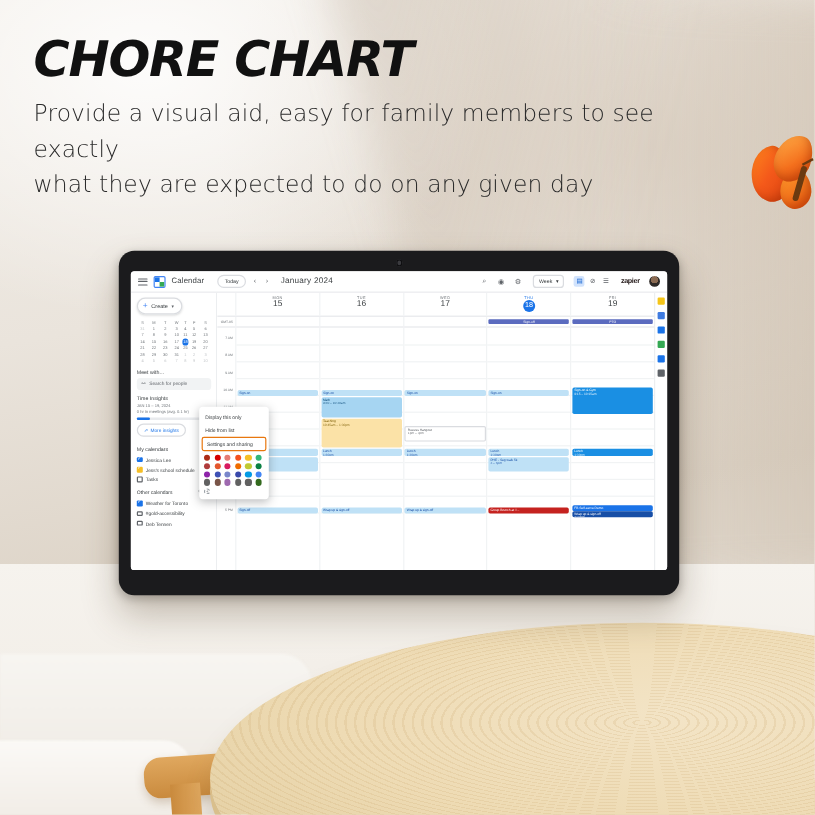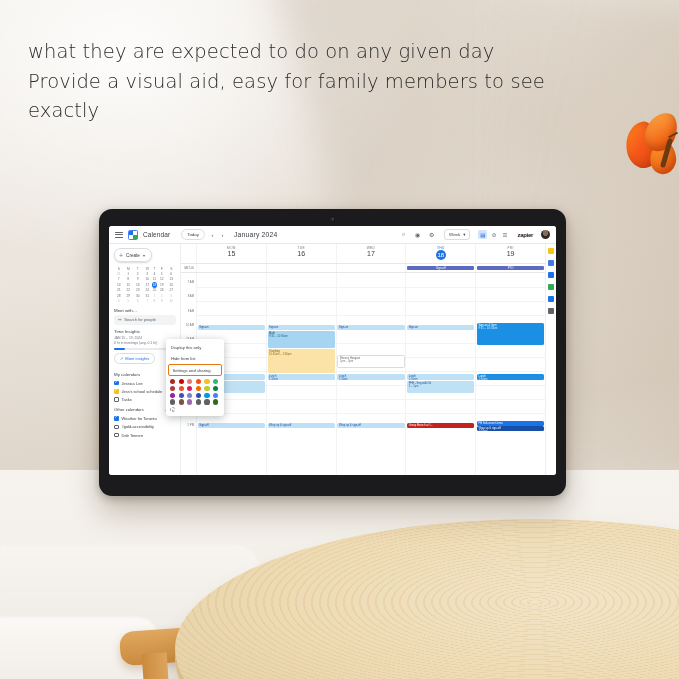--- a/index.html
+++ b/index.html
@@ -316,23 +316,24 @@
     <div class="leg-chair2"></div>
     <div class="table-edge"></div>
 
     <div class="tabletop">
       <div class="tabletop-grain"></div>
     </div>
   </div>
 </div>
 
 <div class="headline">
+  <div class="title"><span class="hl">CHORE</span><span> CHART</span></div>
   <div class="subtitle">
+    <div>Provide a visual aid, easy for family members to see exactly</div>
     <div>what they are expected to do on any given day</div>
-    <div>Provide a visual aid, easy for family members to see exactly</div>
   </div>
 </div>
 
 <div class="tablet">
   <div class="screen">
 
     <div class="appbar">
       <div class="hamburger">
           <i></i>
           <i></i>

